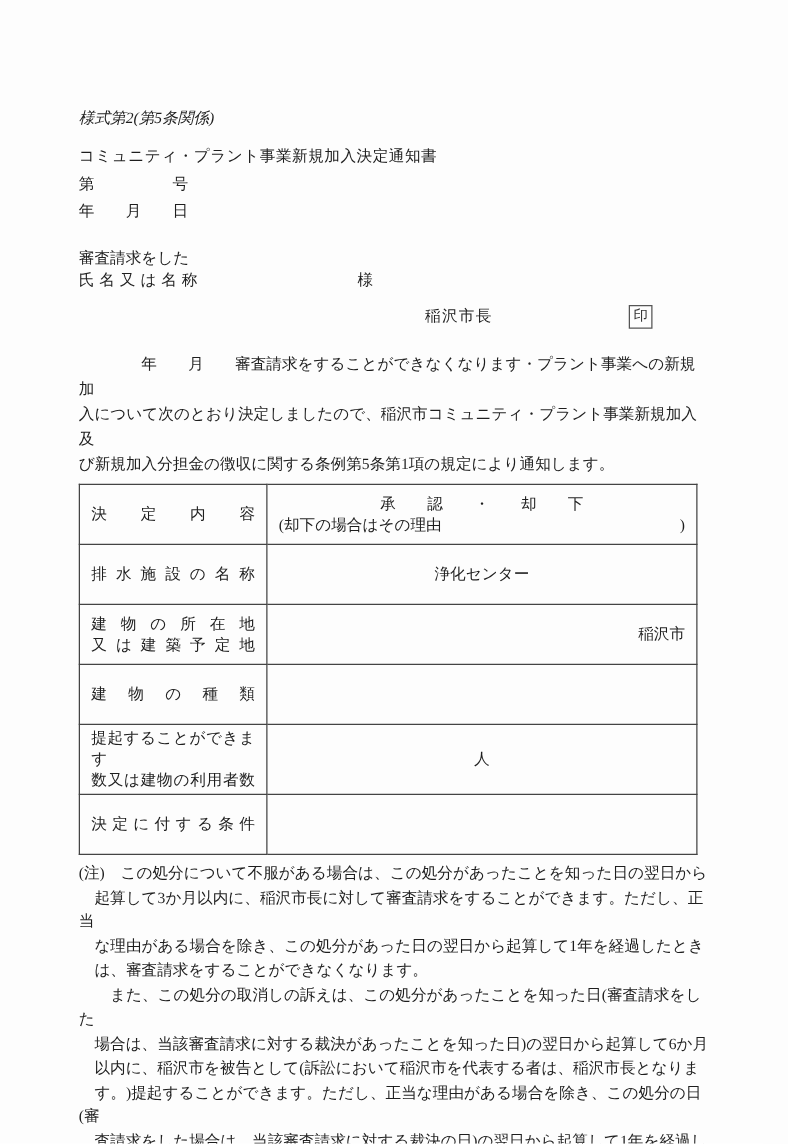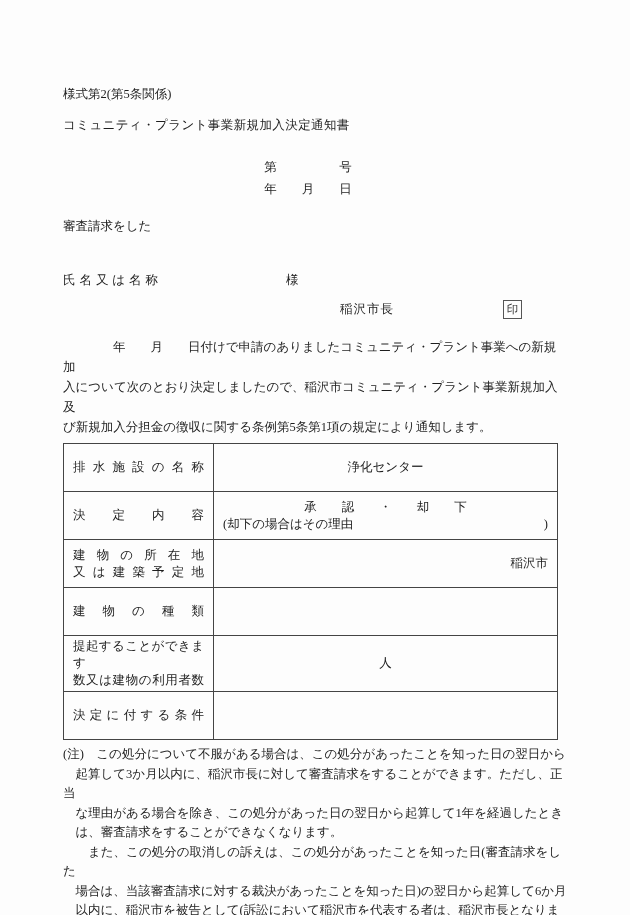--- a/index.html
+++ b/index.html
@@ -7,26 +7,26 @@
     position:relative;
     width:630px; height:915px;
     background:#fdfdfd;
     box-sizing:border-box;
     padding:86px 63px 0 63px;
     overflow:hidden;
     font-family:"Liberation Serif","DejaVu Serif",serif;
     font-size:12.5px;
     color:#1e1e1e;
   }
-  .form-id { line-height:16px; }
+  .form-id { line-height:16px;font-style:italic; }
   .doc-title { text-align:left; margin-top:15px; line-height:17px; letter-spacing:0.4px; }
-  .ref-block { text-align:center; padding-right:14px; margin-top:22px; line-height:22px; }
+  .ref-block { text-align:left; padding-right:14px; margin-top:2px; line-height:22px; }
   .ref-line { display:block; }
   .addressee { margin-top:17px; line-height:18px; }
-  .jwidth { display:inline-block; width:95px; text-align:justify; text-align-last:justify;margin-top:36px; }
+  .jwidth { display:inline-block; width:95px; text-align:justify; text-align-last:justify; }
   .honorific { margin-left:128px; }
   .issuer-row { position:relative; margin-top:12px; height:20px;font-family:Liberation Mono, monospace; }
   .issuer-title { position:absolute; left:277px; top:0; letter-spacing:1px; }
   .seal {
     position:absolute; left:440px; top:-1px;
     width:17px; height:17px;
     border:1px solid #555;
     text-align:center; line-height:17px; font-size:11.5px;
     color:#333;
   }
@@ -66,47 +66,47 @@
     <div>
       <span class="jwidth">氏名又は名称</span><span class="honorific">様</span>
     </div>
   </div>
 
   <div class="issuer-row">
     <span class="issuer-title">稲沢市長</span>
     <span class="seal">印</span>
   </div>
 
-  <div class="body-par">　　　　年　　月　　日付けで申請のありましたコミュニティ・プラント事業への新規加
+  <div class="body-par">　　　　年　　月　　審査請求をすることができなくなります・プラント事業への新規加
 入について次のとおり決定しましたので、稲沢市コミュニティ・プラント事業新規加入及
 び新規加入分担金の徴収に関する条例第5条第1項の規定により通知します。</div>
 
   <table class="form-table">
     <colgroup>
         <col style="width:150px">
         <col style="width:344px">
       </colgroup>
     <tbody>
         <tr>
       <td class="label-cell">
-        <div class="jlabel">排水施設の名称</div>
-      </td>
-      <td class="val-center">浄化センター</td>
-    </tr>
-    <tr>
-      <td class="label-cell">
         <div class="jlabel">決定内容</div>
       </td>
       <td>
         <div class="decision-line1">承　　認　　・　　却　　下</div>
         <div class="decision-line2">
           <span>(却下の場合はその理由</span>
           <span>)</span>
         </div>
       </td>
+    </tr>
+    <tr>
+      <td class="label-cell">
+        <div class="jlabel">排水施設の名称</div>
+      </td>
+      <td class="val-center">浄化センター</td>
     </tr>
     <tr>
       <td class="label-cell">
         <div class="jlabel">建物の所在地</div>
         <div class="jlabel">又は建築予定地</div>
       </td>
       <td class="val-left">稲沢市</td>
     </tr>
     <tr>
       <td class="label-cell">

